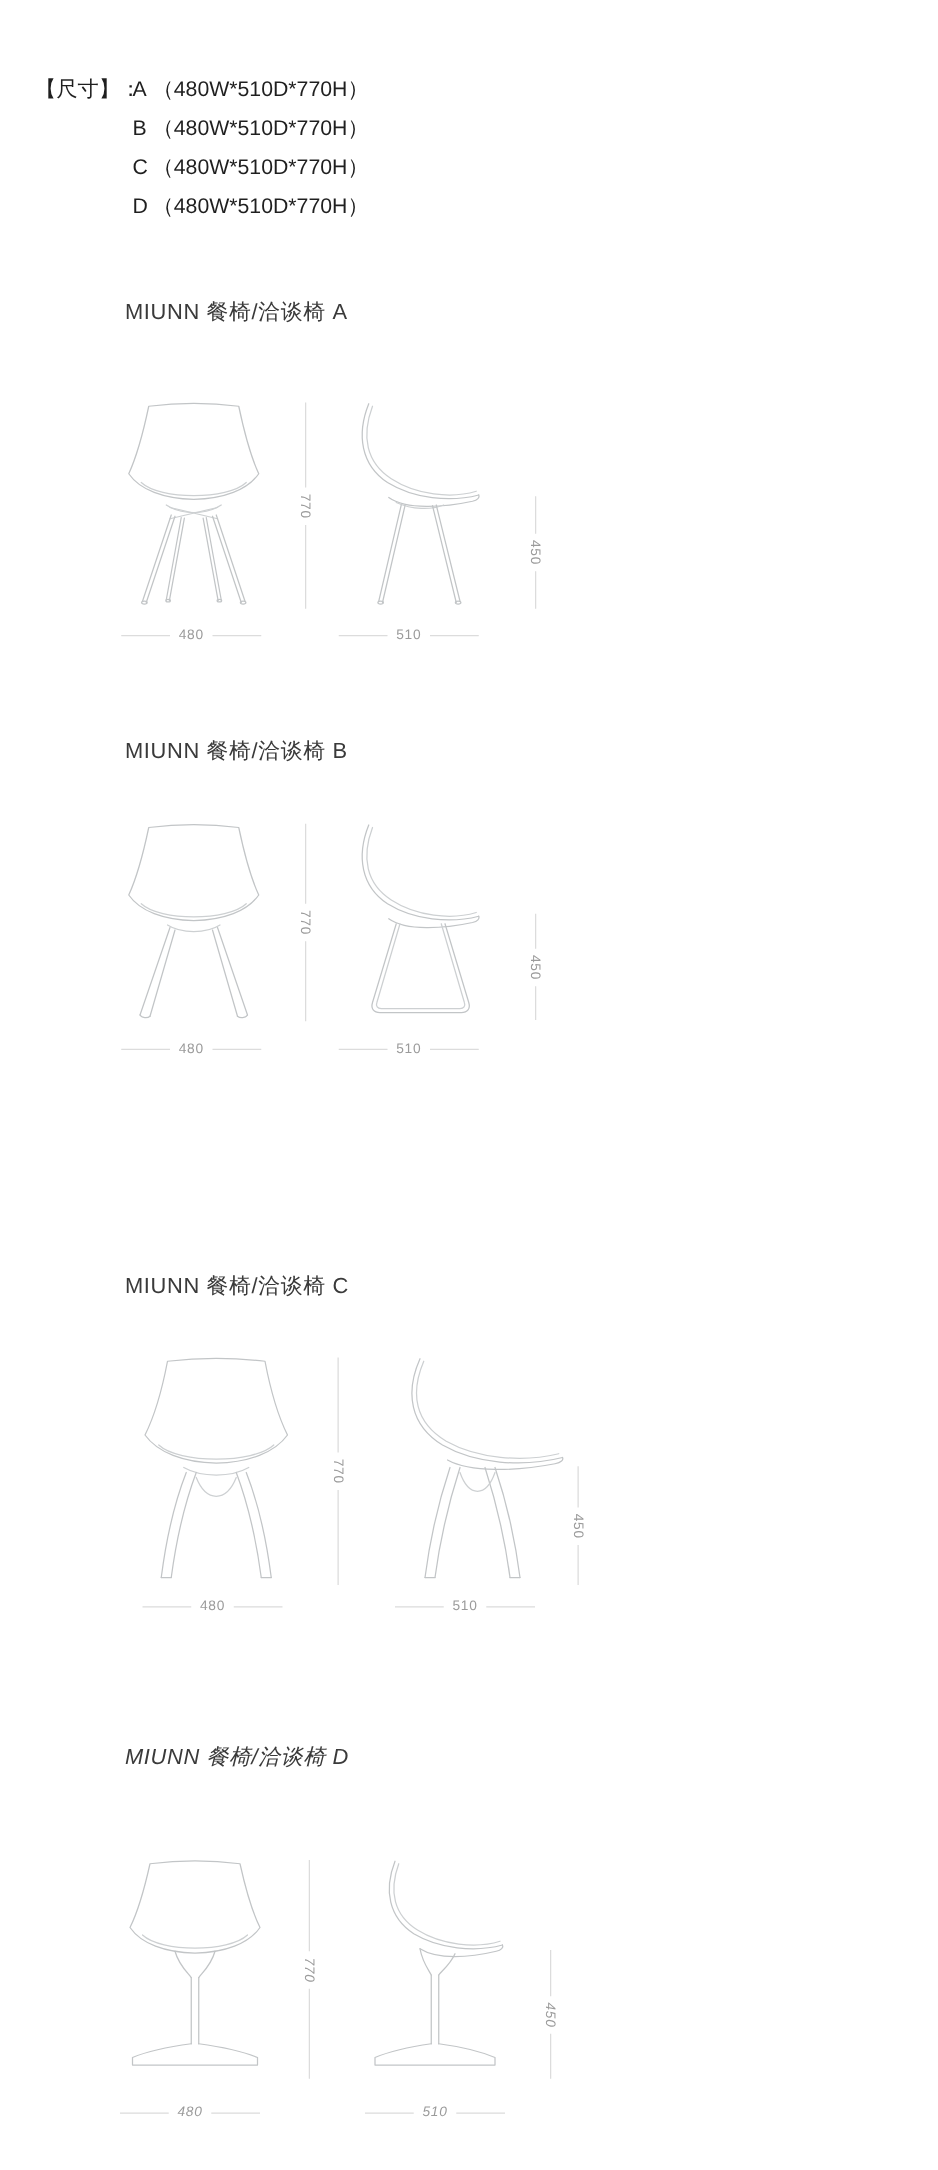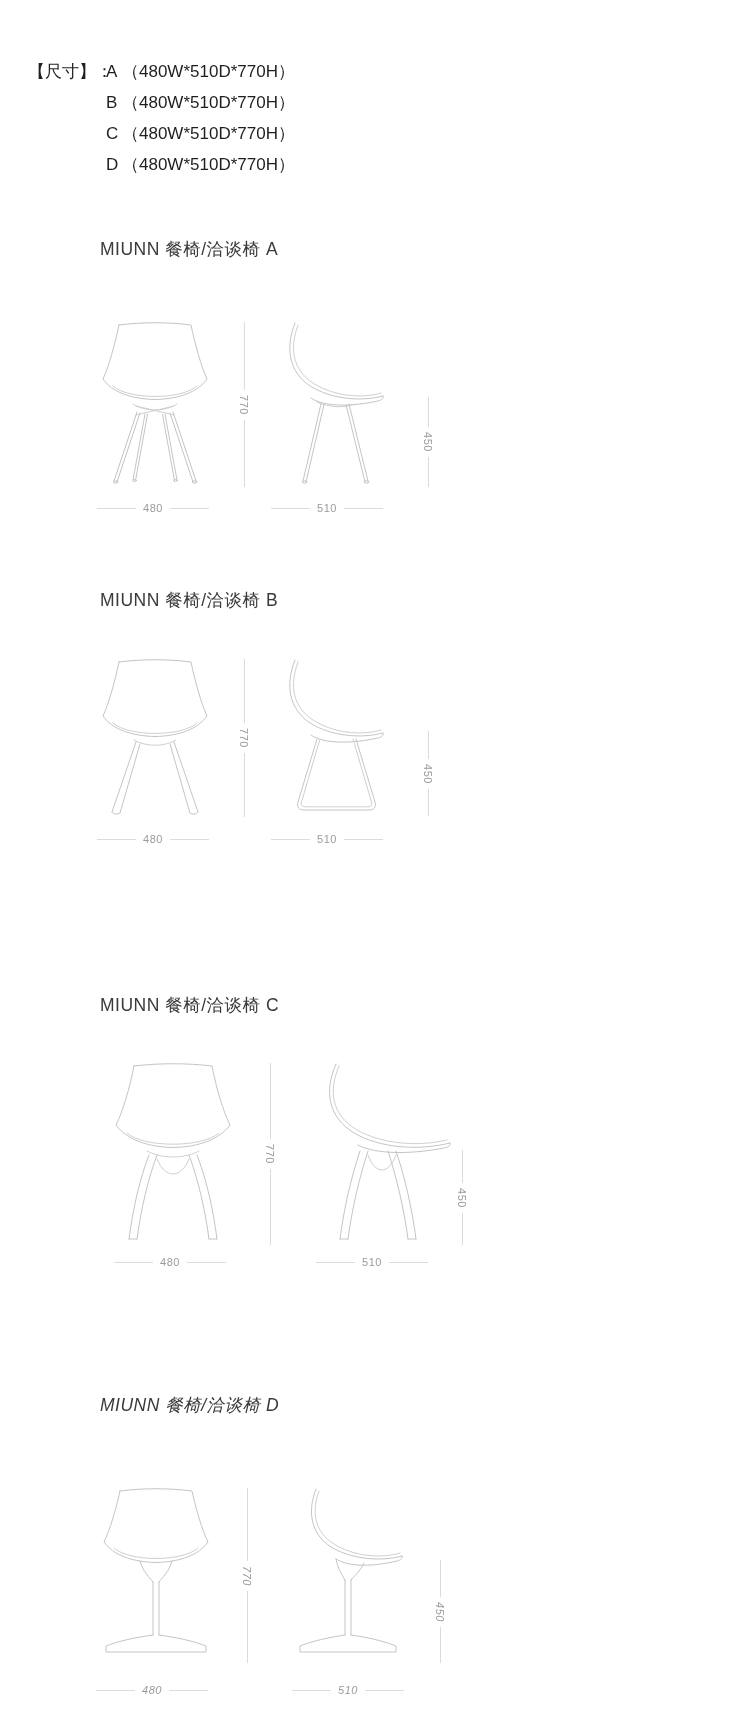--- a/index.html
+++ b/index.html
@@ -163,21 +163,21 @@
       <span class="dim-num">480</span>
       <span class="hline"></span>
     </div>
     <div class="dim-h" style="left:271px;top:243px;">
       <span class="hline"></span>
       <span class="dim-num">510</span>
       <span class="hline"></span>
     </div>
   </div>
 
-  <div class="chair-section" style="top:993px;height:295px;">
+  <div class="chair-section" style="top:1016px;height:295px;">
     <h2 class="section-title">MIUNN 餐椅/洽谈椅 C</h2>
 
     <div class="view" style="left:113px;top:70px;">
       <svg width="120" height="182" viewBox="0 0 120 182">
         <g class="sketch">
           <path d="M21,3 C46,0 74,0 99,3 C103,24 110,48 117,62 C107,76 86,84 60,84.5 C34,84 13,76 3,62 C10,48 17,24 21,3 Z"></path>
           <path class="sketch2" d="M14,70 C30,85 90,85 106,70"></path>
           <path class="sketch2" d="M34,88 C48,96 72,96 86,88"></path>
           <path d="M36,92 C27,115 20,145 16,176 M44,92 C35,116 28,146 24,176"></path>
           <path d="M84,92 C93,115 100,145 104,176 M76,92 C85,116 92,146 96,176"></path>

